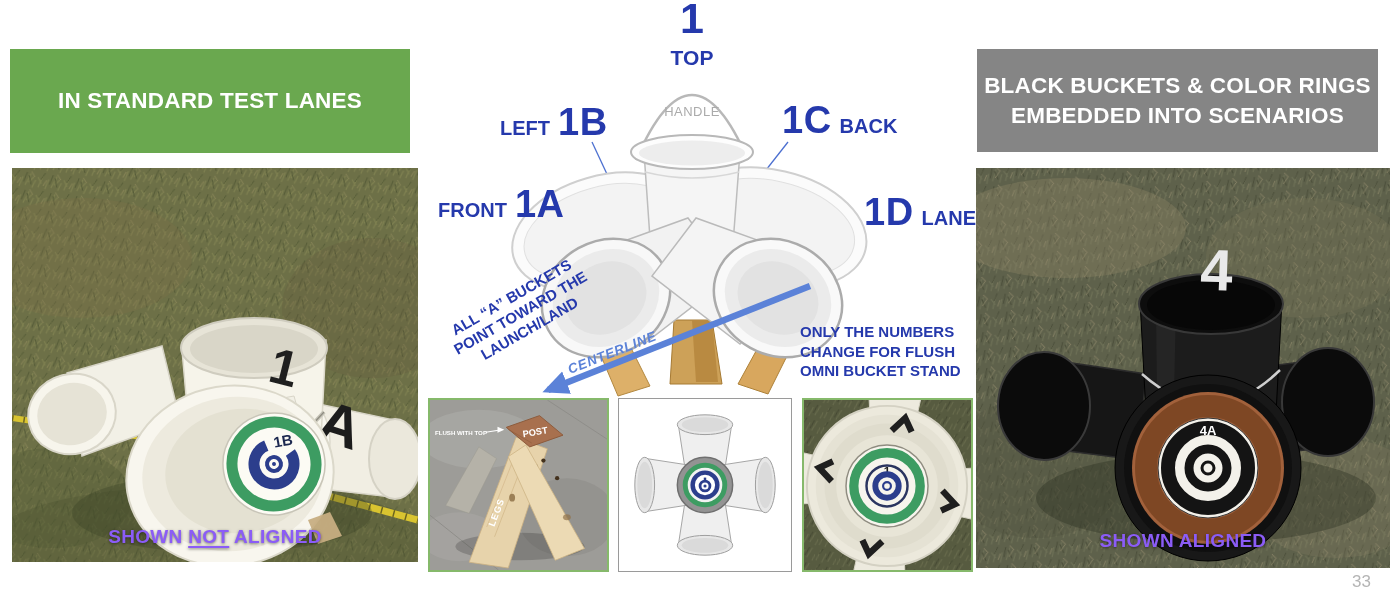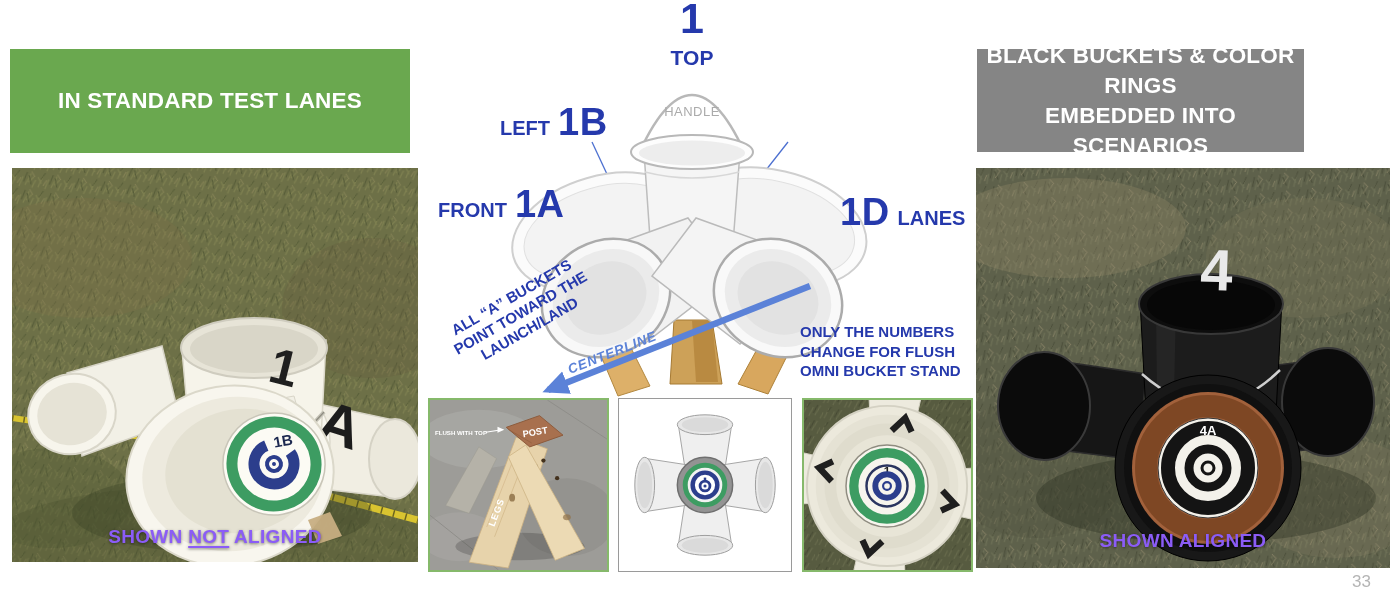--- a/index.html
+++ b/index.html
@@ -3,21 +3,21 @@
 <meta charset="utf-8">
 <style>
   html,body{margin:0;padding:0;background:#fff;}
   .slide{position:relative;width:1400px;height:589px;background:#fff;overflow:hidden;
          font-family:"Liberation Sans",sans-serif;}
   svg text{font-family:"Liberation Sans",sans-serif;}
 
   .hdr{position:absolute;display:flex;flex-direction:column;justify-content:center;
        text-align:center;color:#fff;font-weight:700;font-size:22.5px;line-height:30px;letter-spacing:.2px;}
   .hdr.green{left:10px;top:49px;width:400px;height:104px;background:var(--green-header,#6aa84f);}
-  .hdr.gray{left:977px;top:49px;width:327px;height:103px;background:var(--gray-header,#858585);}
+  .hdr.gray{left:977px;top:49px;width:401px;height:103px;background:var(--gray-header,#858585);}
 
   .photo{position:absolute;overflow:hidden;}
   .photo svg{display:block;width:100%;height:100%;}
   .caption{position:absolute;left:0;right:0;text-align:center;color:#8b5cf6;font-weight:700;
            font-size:19px;text-shadow:0 1px 3px rgba(0,0,0,.5);letter-spacing:.3px;}
   .u{text-decoration:underline;text-underline-offset:3px;text-decoration-thickness:2px;}
 
   #photoL{left:12px;top:168px;width:406px;height:394px;}
   #photoR{left:976px;top:168px;width:414px;height:400px;}
   #photoA{left:428px;top:398px;width:181px;height:174px;border:2px solid var(--photo-border-green,#86b96b);box-sizing:border-box;}
@@ -28,21 +28,21 @@
 
   .blue{color:var(--blue-text,#2539ac);}
   #num1{position:absolute;left:660px;top:-6px;width:64px;text-align:center;font-size:43px;font-weight:600;}
   #topLbl{position:absolute;left:660px;top:46px;width:64px;text-align:center;font-size:21px;font-weight:700;}
   .lbl{position:absolute;display:flex;align-items:baseline;gap:8px;color:var(--blue-text,#2539ac);white-space:nowrap;}
   .lbl .small{font-weight:700;font-size:20px;}
   .lbl .big{font-size:38px;font-weight:600;letter-spacing:.5px;}
   #lblLeft{left:500px;top:101px;}
   #lblBack{left:782px;top:99px;}
   #lblFront{left:438px;top:183px;}
-  #lblRight{left:840px;top:191px;text-align:right;}
+  #lblRight{left:864px;top:191px;text-align:right;}
 
   .note{position:absolute;color:var(--blue-text,#2539ac);font-weight:700;font-size:15px;}
   #noteA{left:418px;top:286px;width:205px;text-align:center;line-height:18px;transform:rotate(-30deg);}
   #noteN{left:800px;top:322px;line-height:19.5px;}
 
   .pageno{position:absolute;left:1352px;top:572px;color:#b5b5b5;font-size:17px;}
 </style>
 </head>
 <body>
 
@@ -168,20 +168,24 @@
     </g>
     <path d="M390,286 L128,390" style="stroke:var(--arrow-blue,#5b82d8)" stroke-width="6.5" fill="none" marker-end="url(#ah)"></path>
     <text transform="translate(150,374) rotate(-21.5)" font-size="13.5" font-weight="700" font-style="italic" letter-spacing="0.8" style="fill:var(--arrow-blue,#5b82d8)">CENTERLINE</text>
   </svg>
 
   <div id="num1" class="blue">1</div>
   <div id="topLbl" class="blue">TOP</div>
   <div class="lbl" id="lblLeft">
     <span class="small">LEFT</span>
     <span class="big">1B</span>
+  </div>
+  <div class="lbl" id="lblBack">
+    <span class="big">1C</span>
+    <span class="small">BACK</span>
   </div>
   <div class="lbl" id="lblFront">
     <span class="small">FRONT</span>
     <span class="big">1A</span>
   </div>
   <div class="lbl" id="lblRight">
     <span class="big">1D</span>
     <span class="small">LANES</span>
   </div>
   <div class="note" id="noteA">

